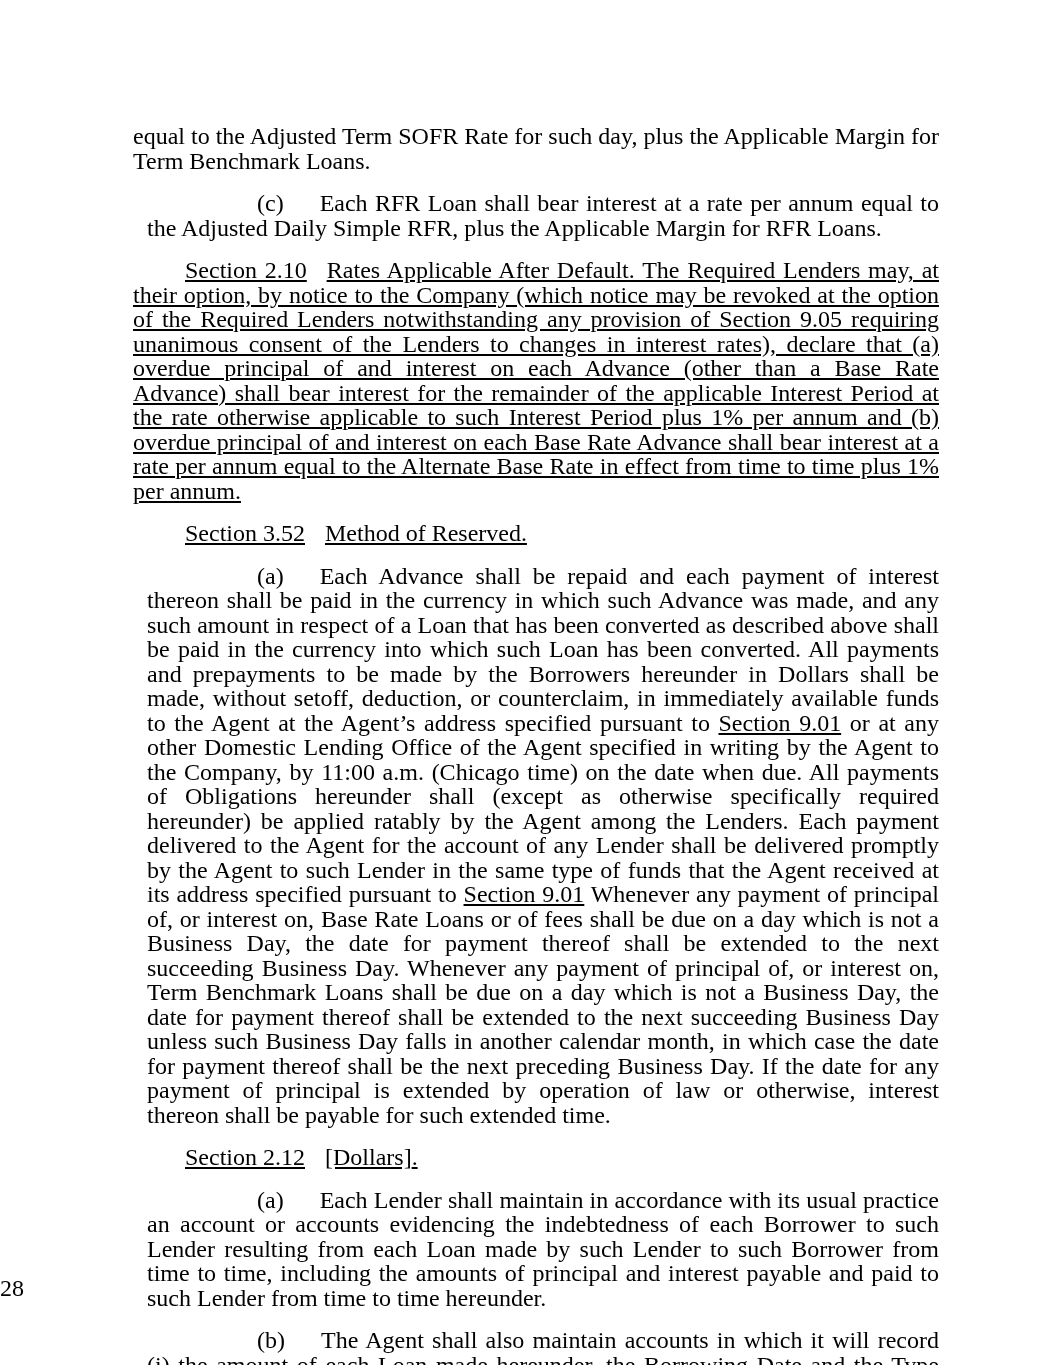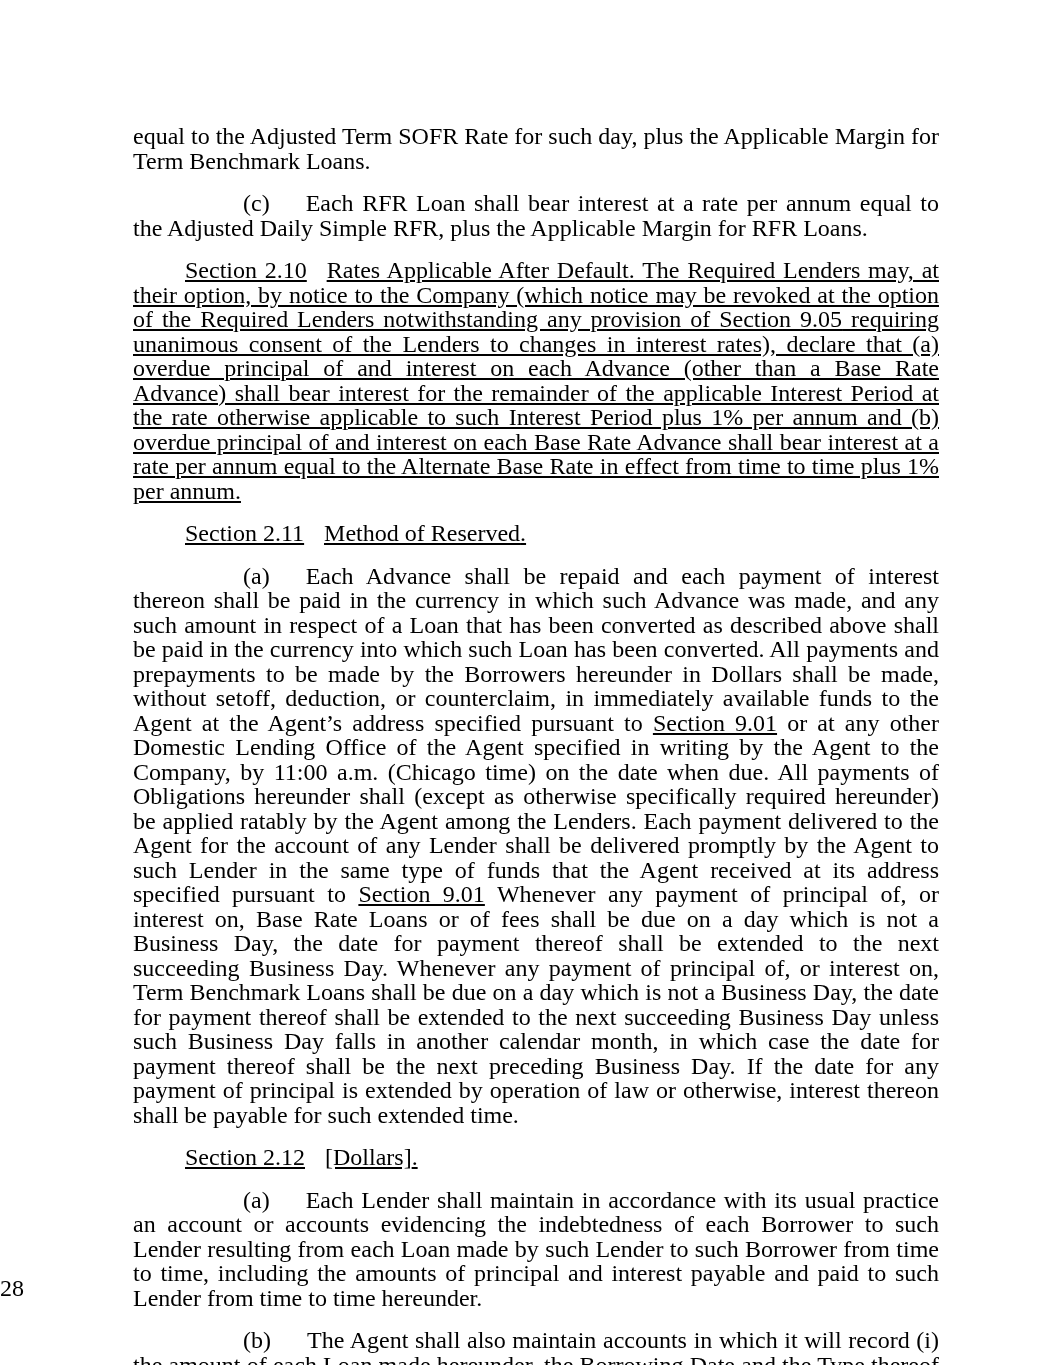--- a/index.html
+++ b/index.html
@@ -24,41 +24,41 @@
     top: 124px;
     left: 133px;
     width: 806px;
   }
   .para {
     margin: 0 0 18px 0;
     text-align: justify;
   }
   .para.flush   { text-indent: 0; }
   .para.section { text-indent: 52px; text-decoration: underline; }
-  .para.sub     { text-indent: 110px; }
+  .para.sub     { text-indent: 110px; margin-left: 14px; }
   .u { text-decoration: underline; }
   .tab { display: inline-block; }
   .tab1 { width: 20px; }
   .tab2 { width: 36px; }
   .page-number {
     position: absolute;
     left: 0;
     right: 0;
     top: 1276px;
     text-align: left;
   }
 </style>
 </head>
 <body>
 
 <div class="page">
   <div class="doc-body">
       <p class="para flush"><span>equal to the Adjusted Term SOFR Rate for such day, plus the Applicable Margin for Term Benchmark Loans.</span></p>
       <p class="para sub"><span>(c)</span><span class="tab tab2"></span><span>Each RFR Loan shall bear interest at a rate per annum equal to the Adjusted Daily Simple RFR, plus the Applicable Margin for RFR Loans.</span></p>
       <p class="para section"><span>Section 2.10</span><span class="tab tab1"></span><span class="u">Rates Applicable After Default</span><span>. The Required Lenders may, at their option, by notice to the Company (which notice may be revoked at the option of the Required Lenders notwithstanding any provision of </span><span class="u">Section 9.05</span><span> requiring unanimous consent of the Lenders to changes in interest rates), declare that (a) overdue principal of and interest on each Advance (other than a Base Rate Advance) shall bear interest for the remainder of the applicable Interest Period at the rate otherwise applicable to such Interest Period plus 1% per annum and (b) overdue principal of and interest on each Base Rate Advance shall bear interest at a rate per annum equal to the Alternate Base Rate in effect from time to time plus 1% per annum.</span></p>
-      <p class="para section"><span>Section 2.11</span><span class="tab tab1"></span><span class="u">Method of Reserved</span><span>.</span></p>
+      <p class="para section"><span>Section 3.52</span><span class="tab tab1"></span><span class="u">Method of Reserved</span><span>.</span></p>
       <p class="para sub"><span>(a)</span><span class="tab tab2"></span><span>Each Advance shall be repaid and each payment of interest thereon shall be paid in the currency in which such Advance was made, and any such amount in respect of a Loan that has been converted as described above shall be paid in the currency into which such Loan has been converted. All payments and prepayments to be made by the Borrowers hereunder in Dollars shall be made, without setoff, deduction, or counterclaim, in immediately available funds to the Agent at the Agent’s address specified pursuant to </span><span class="u">Section 9.01</span><span> or at any other Domestic Lending Office of the Agent specified in writing by the Agent to the Company, by 11:00 a.m. (Chicago time) on the date when due. All payments of Obligations hereunder shall (except as otherwise specifically required hereunder) be applied ratably by the Agent among the Lenders. Each payment delivered to the Agent for the account of any Lender shall be delivered promptly by the Agent to such Lender in the same type of funds that the Agent received at its address specified pursuant to </span><span class="u">Section 9.01</span><span> Whenever any payment of principal of, or interest on, Base Rate Loans or of fees shall be due on a day which is not a Business Day, the date for payment thereof shall be extended to the next succeeding Business Day. Whenever any payment of principal of, or interest on, Term Benchmark Loans shall be due on a day which is not a Business Day, the date for payment thereof shall be extended to the next succeeding Business Day unless such Business Day falls in another calendar month, in which case the date for payment thereof shall be the next preceding Business Day. If the date for any payment of principal is extended by operation of law or otherwise, interest thereon shall be payable for such extended time.</span></p>
       <p class="para section"><span>Section 2.12</span><span class="tab tab1"></span><span class="u">[Dollars]</span><span>.</span></p>
       <p class="para sub"><span>(a)</span><span class="tab tab2"></span><span>Each Lender shall maintain in accordance with its usual practice an account or accounts evidencing the indebtedness of each Borrower to such Lender resulting from each Loan made by such Lender to such Borrower from time to time, including the amounts of principal and interest payable and paid to such Lender from time to time hereunder.</span></p>
       <p class="para sub"><span>(b)</span><span class="tab tab2"></span><span>The Agent shall also maintain accounts in which it will record (i) the amount of each Loan made hereunder, the Borrowing Date and the Type thereof and any Interest Period</span></p>
     </div>
   <div class="page-number">28</div>
 </div>
 
 </body></html>

